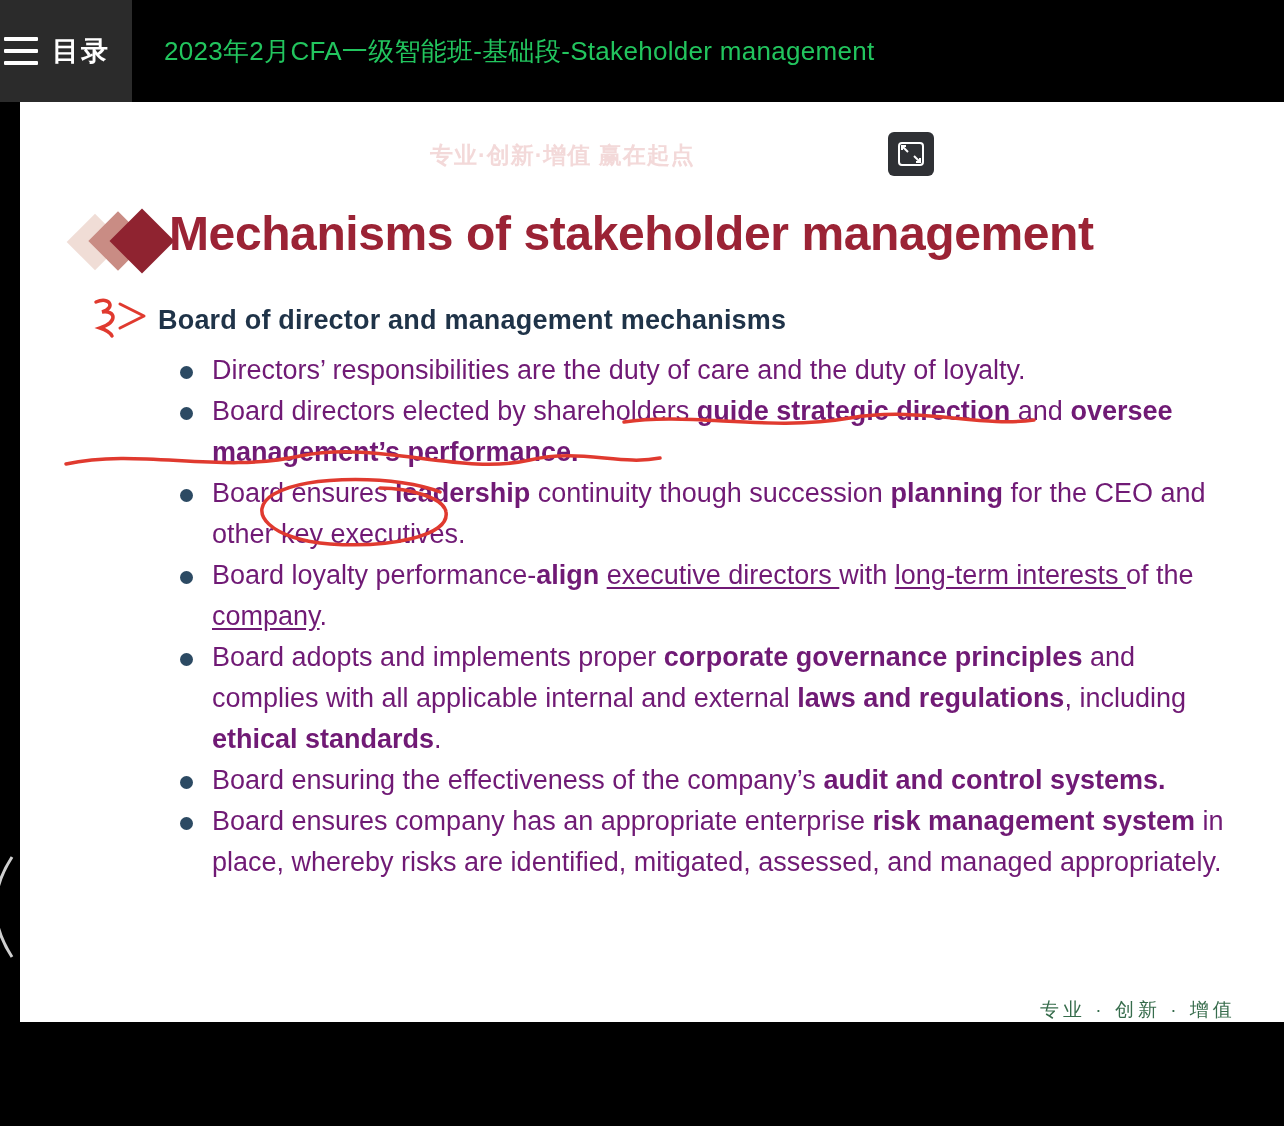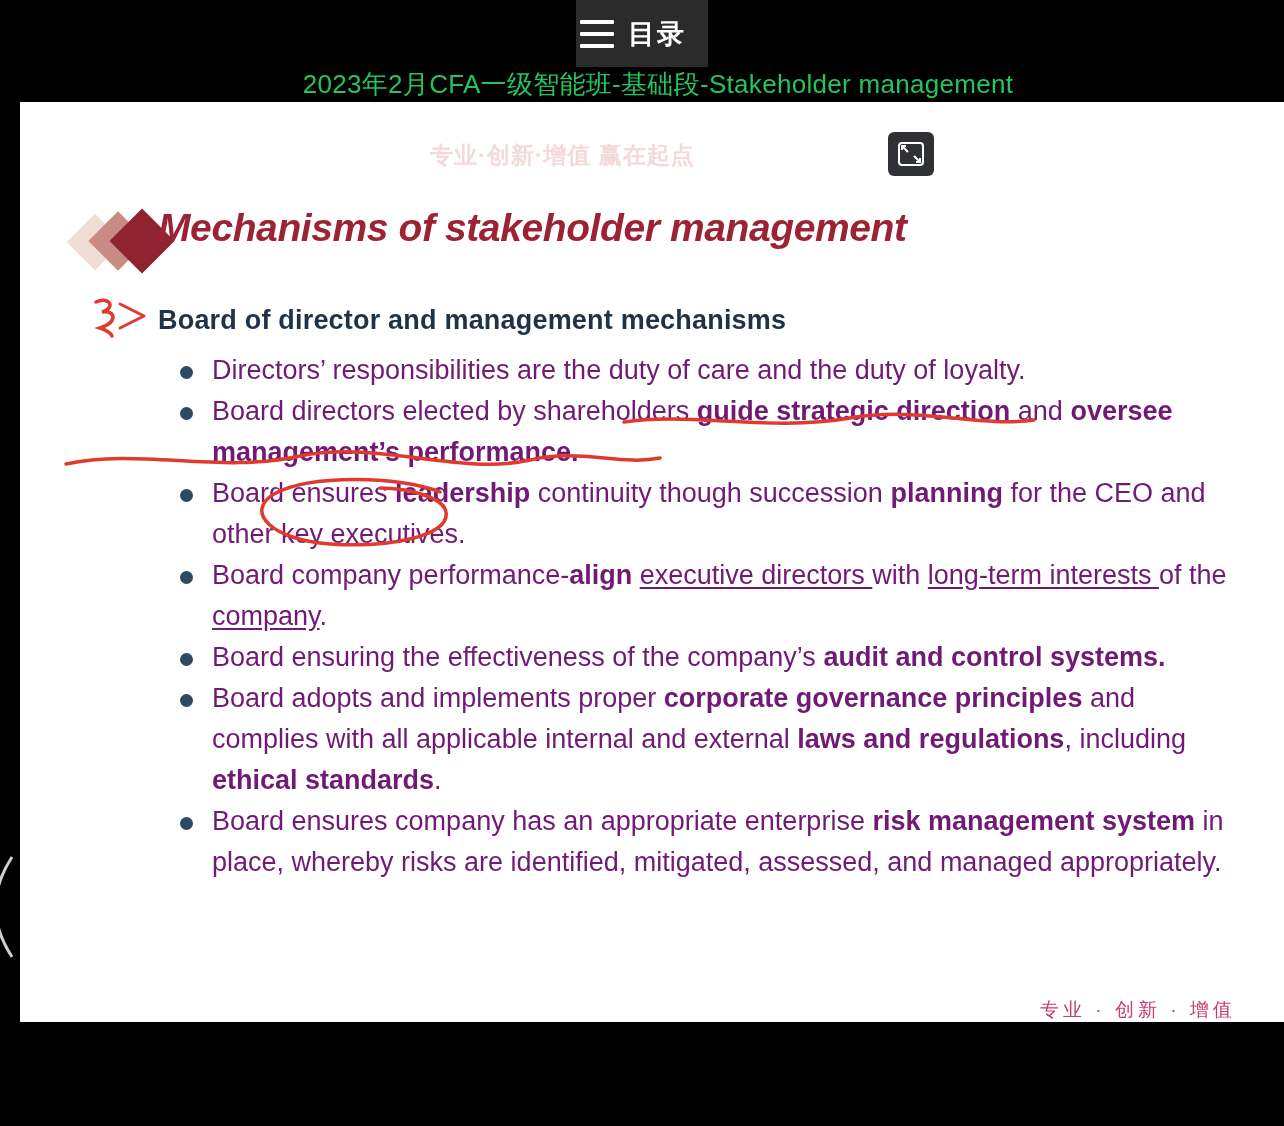--- a/index.html
+++ b/index.html
@@ -16,21 +16,20 @@
 
   
   .topbar {
     position: absolute;
     left: 0; top: 0;
     width: 1284px;
     height: 102px;
     background: #000;
     display: flex;
     align-items: center;
-    flex-direction: column;
   }
   .menu-btn {
     width: 132px;
     height: 102px;
     background: #2b2b2b;
     display: flex;
     align-items: center;
     gap: 14px;
     padding-left: 4px;
     box-sizing: border-box;
@@ -124,27 +123,26 @@
   }
   .deco .d3 {
     position: absolute; left: 44px; top: 6px;
     width: 46px; height: 46px;
     background: #8f2330;
     transform: rotate(45deg);
   }
 
   .slide-title {
     position: absolute;
-    left: 138px; top: 104px;
+    left: 149px; top: 104px;
     color: #9b2335;
-    font-size: 39px;
+    font-size: 48px;
     font-weight: bold;
     letter-spacing: -0.4px;
     white-space: nowrap;
-    font-style: italic;
   }
 
   .heading-row {
     position: absolute;
     left: 60px; top: 196px;
     width: 1140px;
   }
   .arrow-scribble {
     position: absolute;
     left: 10px; top: -4px;
@@ -184,21 +182,21 @@
   }
   .bullet b { font-weight: bold; }
   .bullet u { text-decoration: underline; text-underline-offset: 3px; }
 
   
   .ink { position: absolute; pointer-events: none; }
 
   .watermark-bottom {
     position: absolute;
     left: 1020px; top: 895px;
-    color: #be185d;
+    color: #14532d;
     font-size: 19px;
     letter-spacing: 4px;
     opacity: 0.85;
     white-space: nowrap;
   }
 
   
   .play-overlay {
     position: absolute;
     left: 20px; top: 780px;
@@ -323,23 +321,23 @@
         <path d="M6 8 C20 2, 26 14, 12 18 C26 16, 28 28, 10 34 C16 36, 20 38, 22 42" fill="none" stroke="#e03a2f" stroke-width="3.5" stroke-linecap="round"></path>
         <path d="M30 10 L54 22 L30 34" fill="none" stroke="#e03a2f" stroke-width="3" stroke-linecap="round" stroke-linejoin="round"></path>
       </svg>
       <div class="section-heading">Board of director and management mechanisms</div>
     </div>
 
     <div class="bullets" id="bullets">
         <div class="bullet"><span>Directors’ responsibilities are the duty of care and the duty of loyalty.</span></div>
         <div class="bullet"><span>Board directors elected by shareholders </span><b>guide strategic direction</b><span> and </span><b>oversee management’s performance.</b></div>
         <div class="bullet"><span>Board ensures </span><b>leadership</b><span> continuity though succession </span><b>planning</b><span> for the CEO and other key executives.</span></div>
-        <div class="bullet"><span>Board company performance-</span><b>align</b><span> </span><u>executive directors </u><span>with </span><u>long-term interests </u><span>of the </span><u>company</u><span>.</span></div>
+        <div class="bullet"><span>Board loyalty performance-</span><b>align</b><span> </span><u>executive directors </u><span>with </span><u>long-term interests </u><span>of the </span><u>company</u><span>.</span></div>
+        <div class="bullet"><span>Board adopts and implements proper </span><b>corporate governance principles</b><span> and complies with all applicable internal and external </span><b>laws and regulations</b><span>, including </span><b>ethical standards</b><span>.</span></div>
         <div class="bullet"><span>Board ensuring the effectiveness of the company’s </span><b>audit and control systems.</b></div>
-        <div class="bullet"><span>Board adopts and implements proper </span><b>corporate governance principles</b><span> and complies with all applicable internal and external </span><b>laws and regulations</b><span>, including </span><b>ethical standards</b><span>.</span></div>
         <div class="bullet"><span>Board ensures company has an appropriate enterprise </span><b>risk management system</b><span> in place, whereby risks are identified, mitigated, assessed, and managed appropriately.</span></div>
       </div>
 
     <svg class="ink" style="left:600px; top:300px; width:420px; height:46px;" viewBox="0 0 420 46">
       <path d="M4 20 C70 10, 150 30, 230 16 C300 4, 360 26, 414 18" fill="none" stroke="#e03a2f" stroke-width="3.5" stroke-linecap="round"></path>
     </svg>
 
     <svg class="ink" style="left:40px; top:338px; width:620px; height:50px;" viewBox="0 0 620 50">
       <path d="M6 24 C80 8, 160 34, 240 16 C320 0, 400 36, 470 20 C520 8, 560 26, 600 18" fill="none" stroke="#e03a2f" stroke-width="3.5" stroke-linecap="round"></path>
     </svg>

